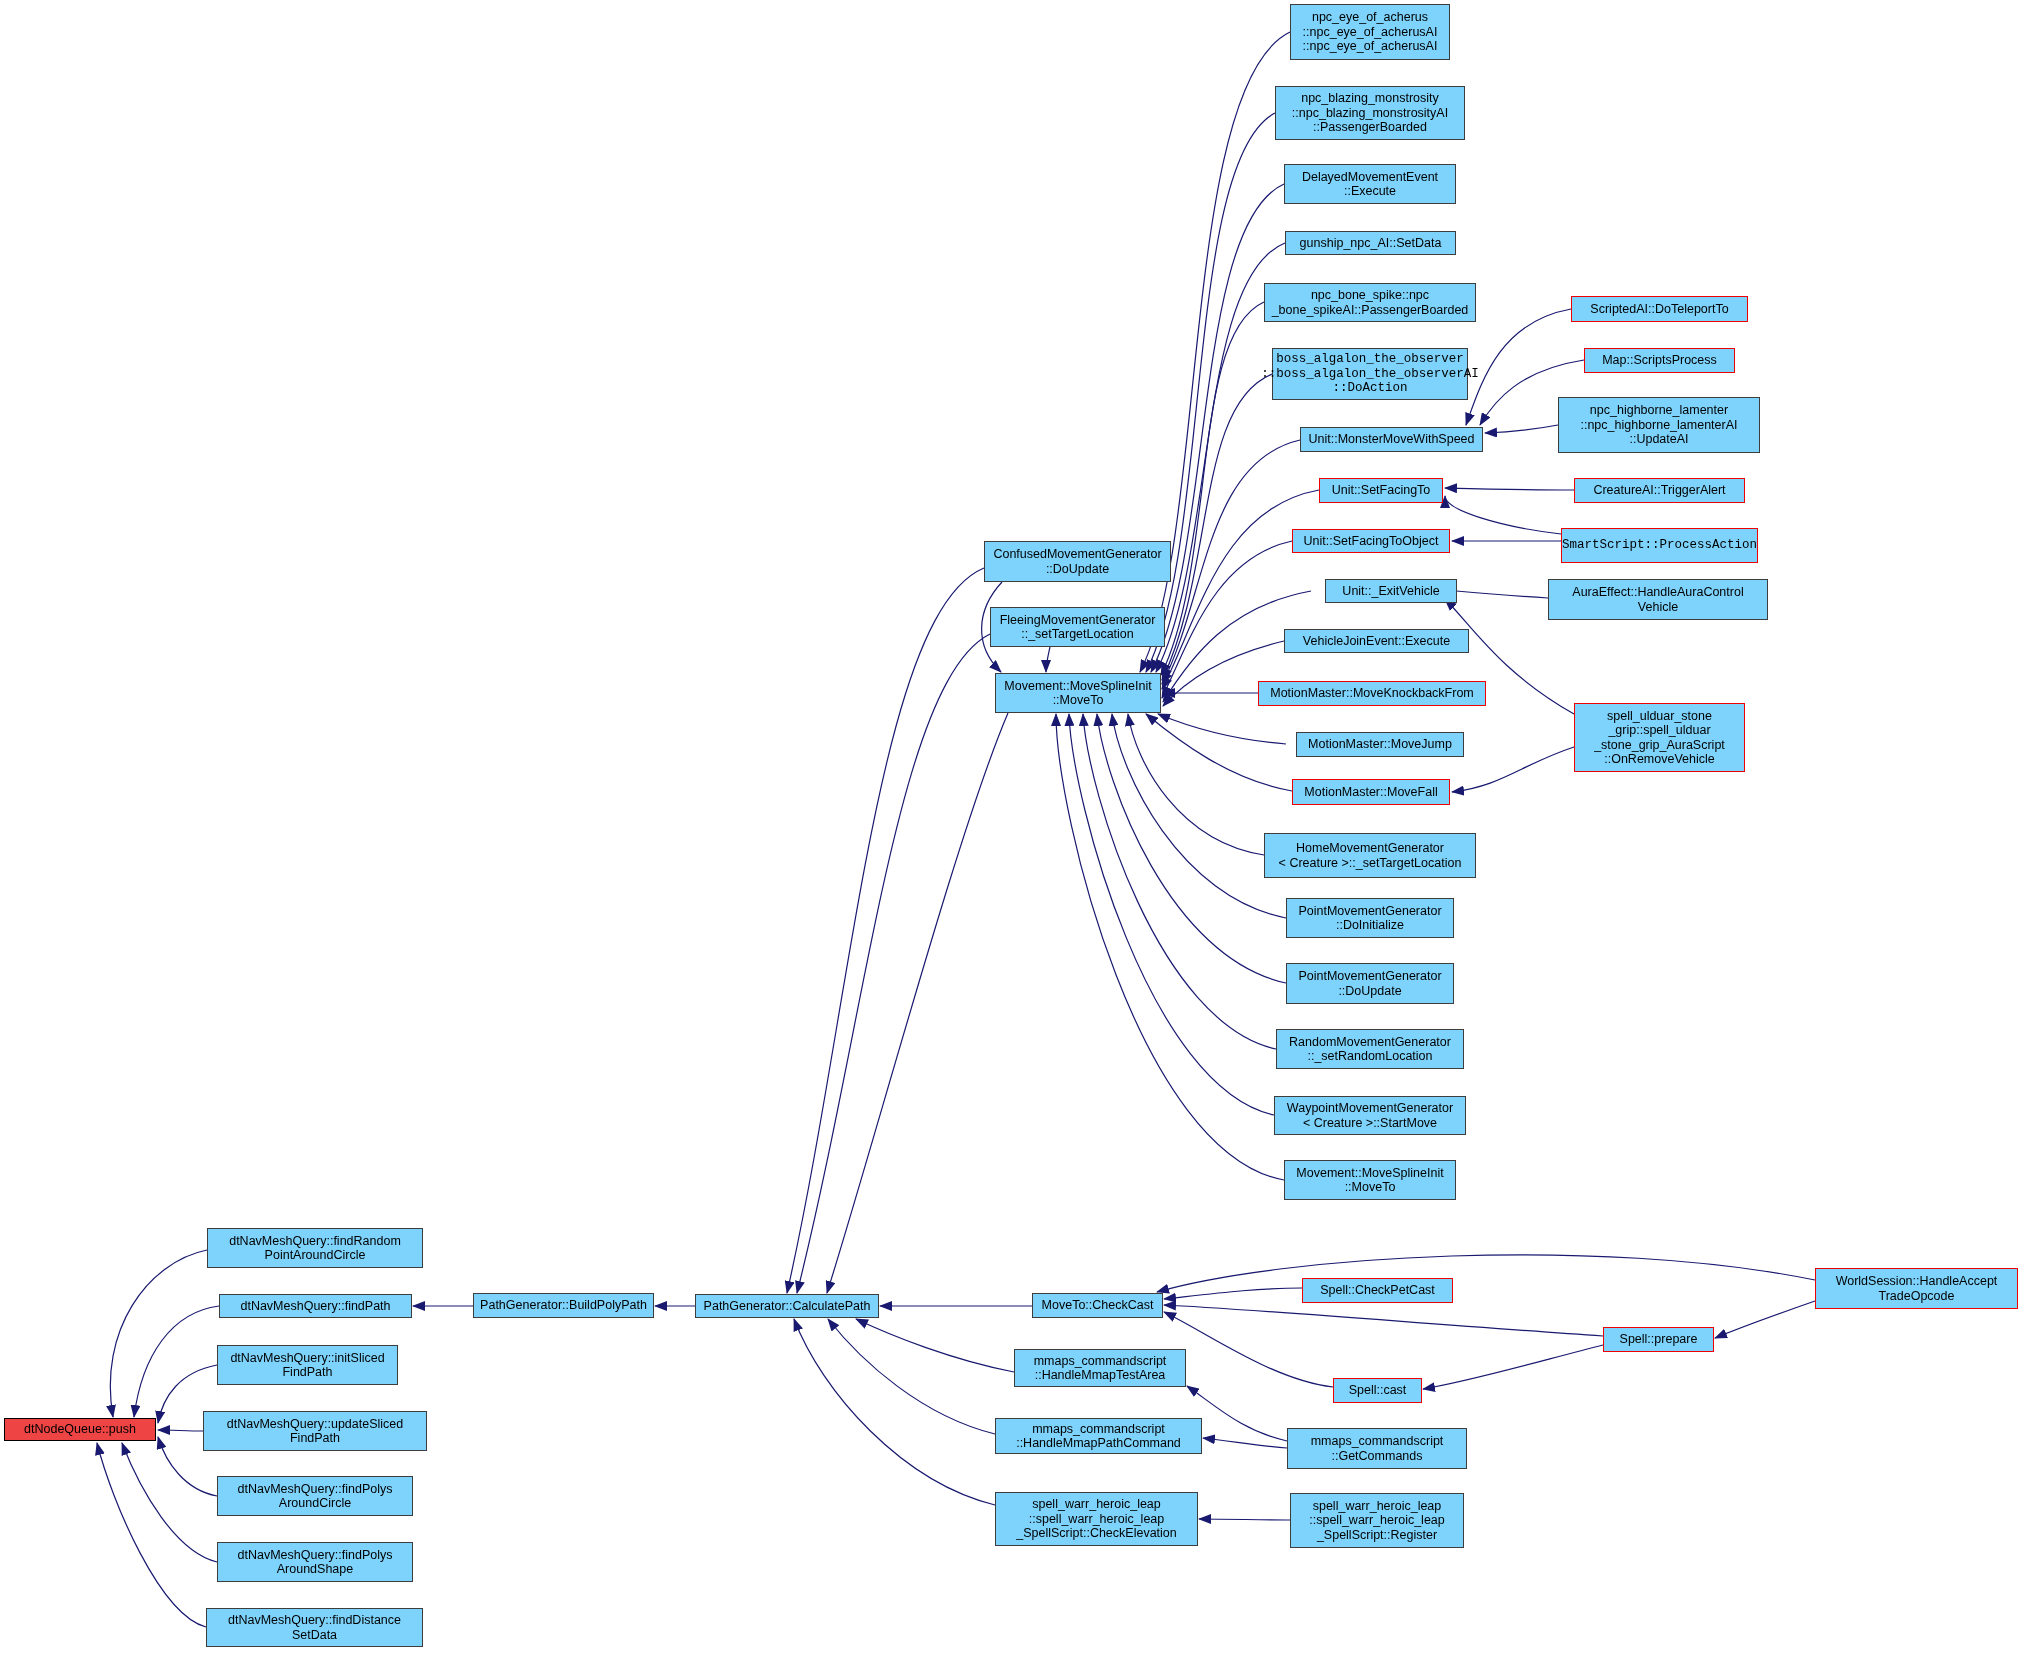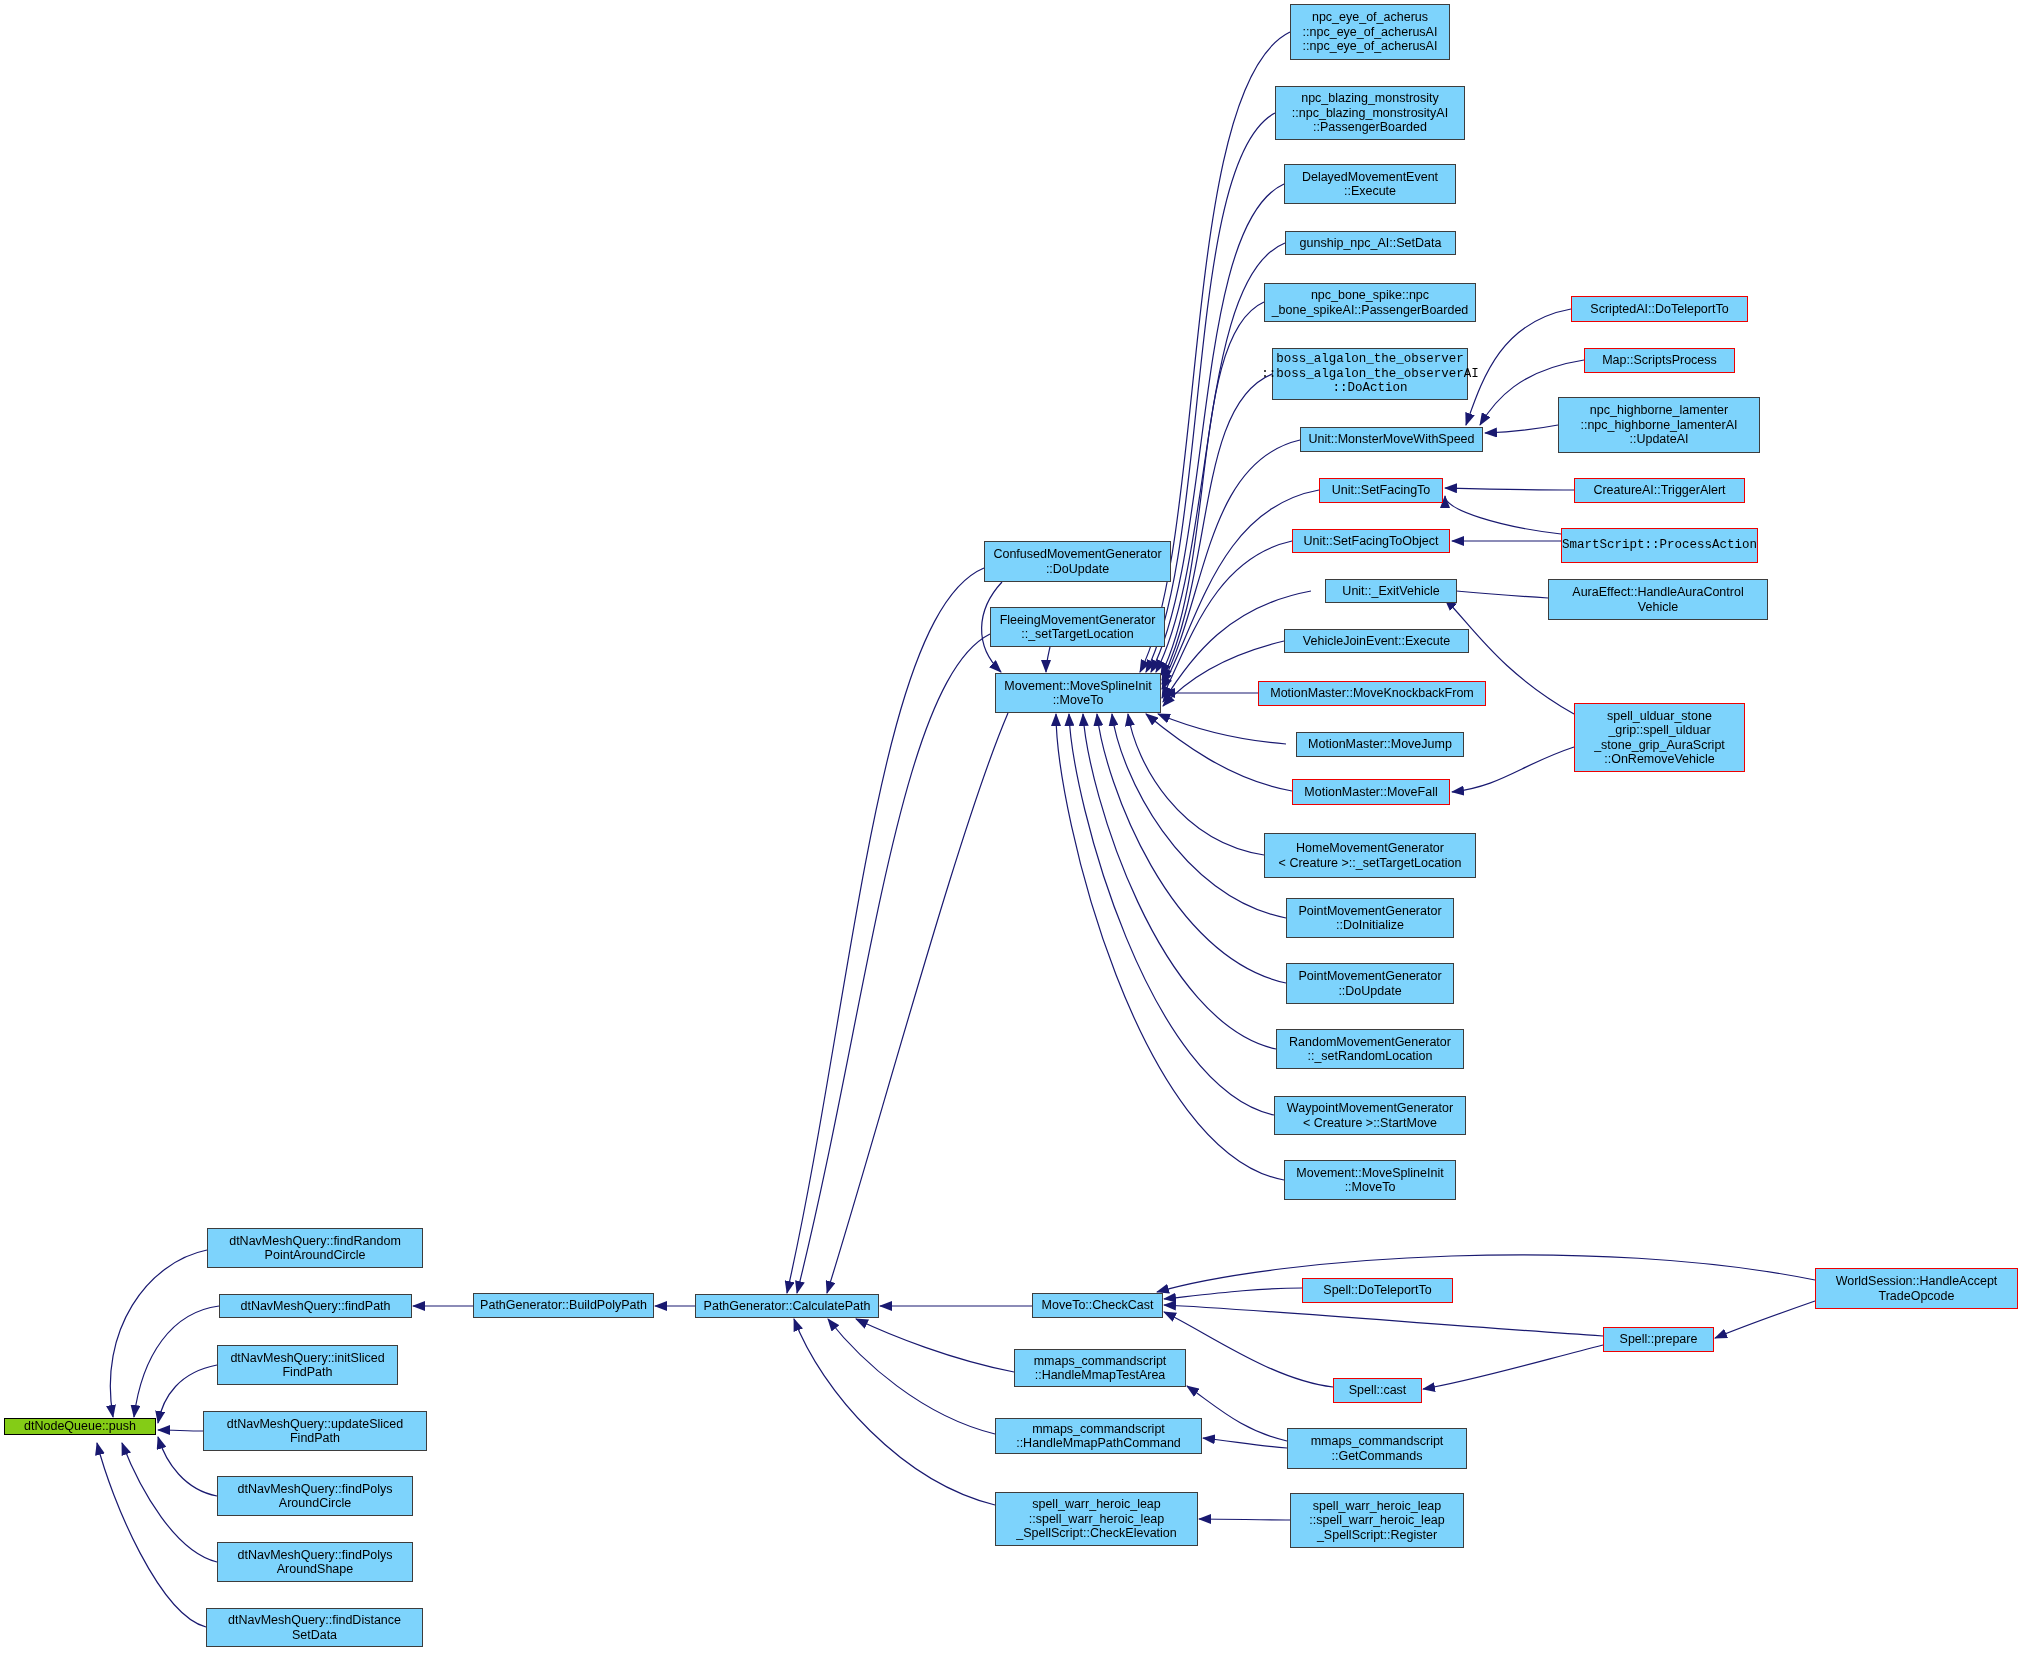--- a/index.html
+++ b/index.html
@@ -89,21 +89,21 @@
       <path d="M1571,309 C1500,322 1482,380 1466,425" fill="none" stroke="#191970" stroke-width="1.2" marker-end="url(#arw)"></path>
       <path d="M1584,360 C1520,370 1495,400 1480,425" fill="none" stroke="#191970" stroke-width="1.2" marker-end="url(#arw)"></path>
       <path d="M1558,425 C1532,430 1508,432 1485,433" fill="none" stroke="#191970" stroke-width="1.2" marker-end="url(#arw)"></path>
       <path d="M1574,490 C1530,490 1488,489 1445,488" fill="none" stroke="#191970" stroke-width="1.2" marker-end="url(#arw)"></path>
       <path d="M1561,534 C1500,527 1445,510 1445,496" fill="none" stroke="#191970" stroke-width="1.2" marker-end="url(#arw)"></path>
       <path d="M1561,541 C1524,541 1488,541 1452,541" fill="none" stroke="#191970" stroke-width="1.2" marker-end="url(#arw)"></path>
       <path d="M1548,598 C1513,596 1478,593 1445,590" fill="none" stroke="#191970" stroke-width="1.2" marker-end="url(#arw)"></path>
       <path d="M1574,714 C1500,672 1472,626 1445,599" fill="none" stroke="#191970" stroke-width="1.2" marker-end="url(#arw)"></path>
       <path d="M1574,747 C1520,765 1502,786 1452,792" fill="none" stroke="#191970" stroke-width="1.2" marker-end="url(#arw)"></path>
     </svg>
-<div class="node main" style="left: 4px; top: 1418px; width: 152px; height: 17px; border-color: rgb(0, 0, 0); background: #84cc16;">dtNodeQueue::push</div>
+<div class="node main" style="left: 4px; top: 1418px; width: 152px; height: 23px; border-color: rgb(0, 0, 0); background: #ef4444;">dtNodeQueue::push</div>
     <div class="node" style="left: 207px; top: 1228px; width: 216px; height: 40px; border-color: rgb(61, 61, 61);">dtNavMeshQuery::findRandom
 PointAroundCircle</div>
     <div class="node" style="left: 219px; top: 1294px; width: 193px; height: 24px; border-color: rgb(61, 61, 61);">dtNavMeshQuery::findPath</div>
     <div class="node" style="left: 217px; top: 1345px; width: 181px; height: 40px; border-color: rgb(61, 61, 61);">dtNavMeshQuery::initSliced
 FindPath</div>
     <div class="node" style="left: 203px; top: 1411px; width: 224px; height: 40px; border-color: rgb(61, 61, 61);">dtNavMeshQuery::updateSliced
 FindPath</div>
     <div class="node" style="left: 217px; top: 1476px; width: 196px; height: 40px; border-color: rgb(61, 61, 61);">dtNavMeshQuery::findPolys
 AroundCircle</div>
     <div class="node" style="left: 217px; top: 1542px; width: 196px; height: 40px; border-color: rgb(61, 61, 61);">dtNavMeshQuery::findPolys
@@ -113,21 +113,21 @@
     <div class="node" style="left: 473px; top: 1293px; width: 181px; height: 25px; border-color: rgb(61, 61, 61);">PathGenerator::BuildPolyPath</div>
     <div class="node" style="left: 695px; top: 1294px; width: 184px; height: 24px; border-color: rgb(61, 61, 61);">PathGenerator::CalculatePath</div>
     <div class="node" style="left: 1032px; top: 1293px; width: 131px; height: 25px; border-color: rgb(61, 61, 61);">MoveTo::CheckCast</div>
     <div class="node" style="left: 1014px; top: 1349px; width: 172px; height: 38px; border-color: rgb(61, 61, 61);">mmaps_commandscript
 ::HandleMmapTestArea</div>
     <div class="node" style="left: 995px; top: 1418px; width: 207px; height: 36px; border-color: rgb(61, 61, 61);">mmaps_commandscript
 ::HandleMmapPathCommand</div>
     <div class="node" style="left: 995px; top: 1492px; width: 203px; height: 54px; border-color: rgb(61, 61, 61);">spell_warr_heroic_leap
 ::spell_warr_heroic_leap
 _SpellScript::CheckElevation</div>
-    <div class="node red" style="left: 1302px; top: 1278px; width: 151px; height: 25px; border-color: rgb(238, 0, 0);">Spell::DoTeleportTo</div>
+    <div class="node red" style="left: 1302px; top: 1278px; width: 151px; height: 25px; border-color: rgb(238, 0, 0);">Spell::CheckPetCast</div>
     <div class="node red" style="left: 1333px; top: 1378px; width: 89px; height: 25px; border-color: rgb(238, 0, 0);">Spell::cast</div>
     <div class="node" style="left: 1287px; top: 1428px; width: 180px; height: 41px; border-color: rgb(61, 61, 61);">mmaps_commandscript
 ::GetCommands</div>
     <div class="node" style="left: 1290px; top: 1493px; width: 174px; height: 55px; border-color: rgb(61, 61, 61);">spell_warr_heroic_leap
 ::spell_warr_heroic_leap
 _SpellScript::Register</div>
     <div class="node red" style="left: 1603px; top: 1327px; width: 111px; height: 25px; border-color: rgb(238, 0, 0);">Spell::prepare</div>
     <div class="node red" style="left: 1815px; top: 1268px; width: 203px; height: 41px; border-color: rgb(238, 0, 0);">WorldSession::HandleAccept
 TradeOpcode</div>
     <div class="node" style="left: 984px; top: 541px; width: 187px; height: 41px; border-color: rgb(61, 61, 61);">ConfusedMovementGenerator

